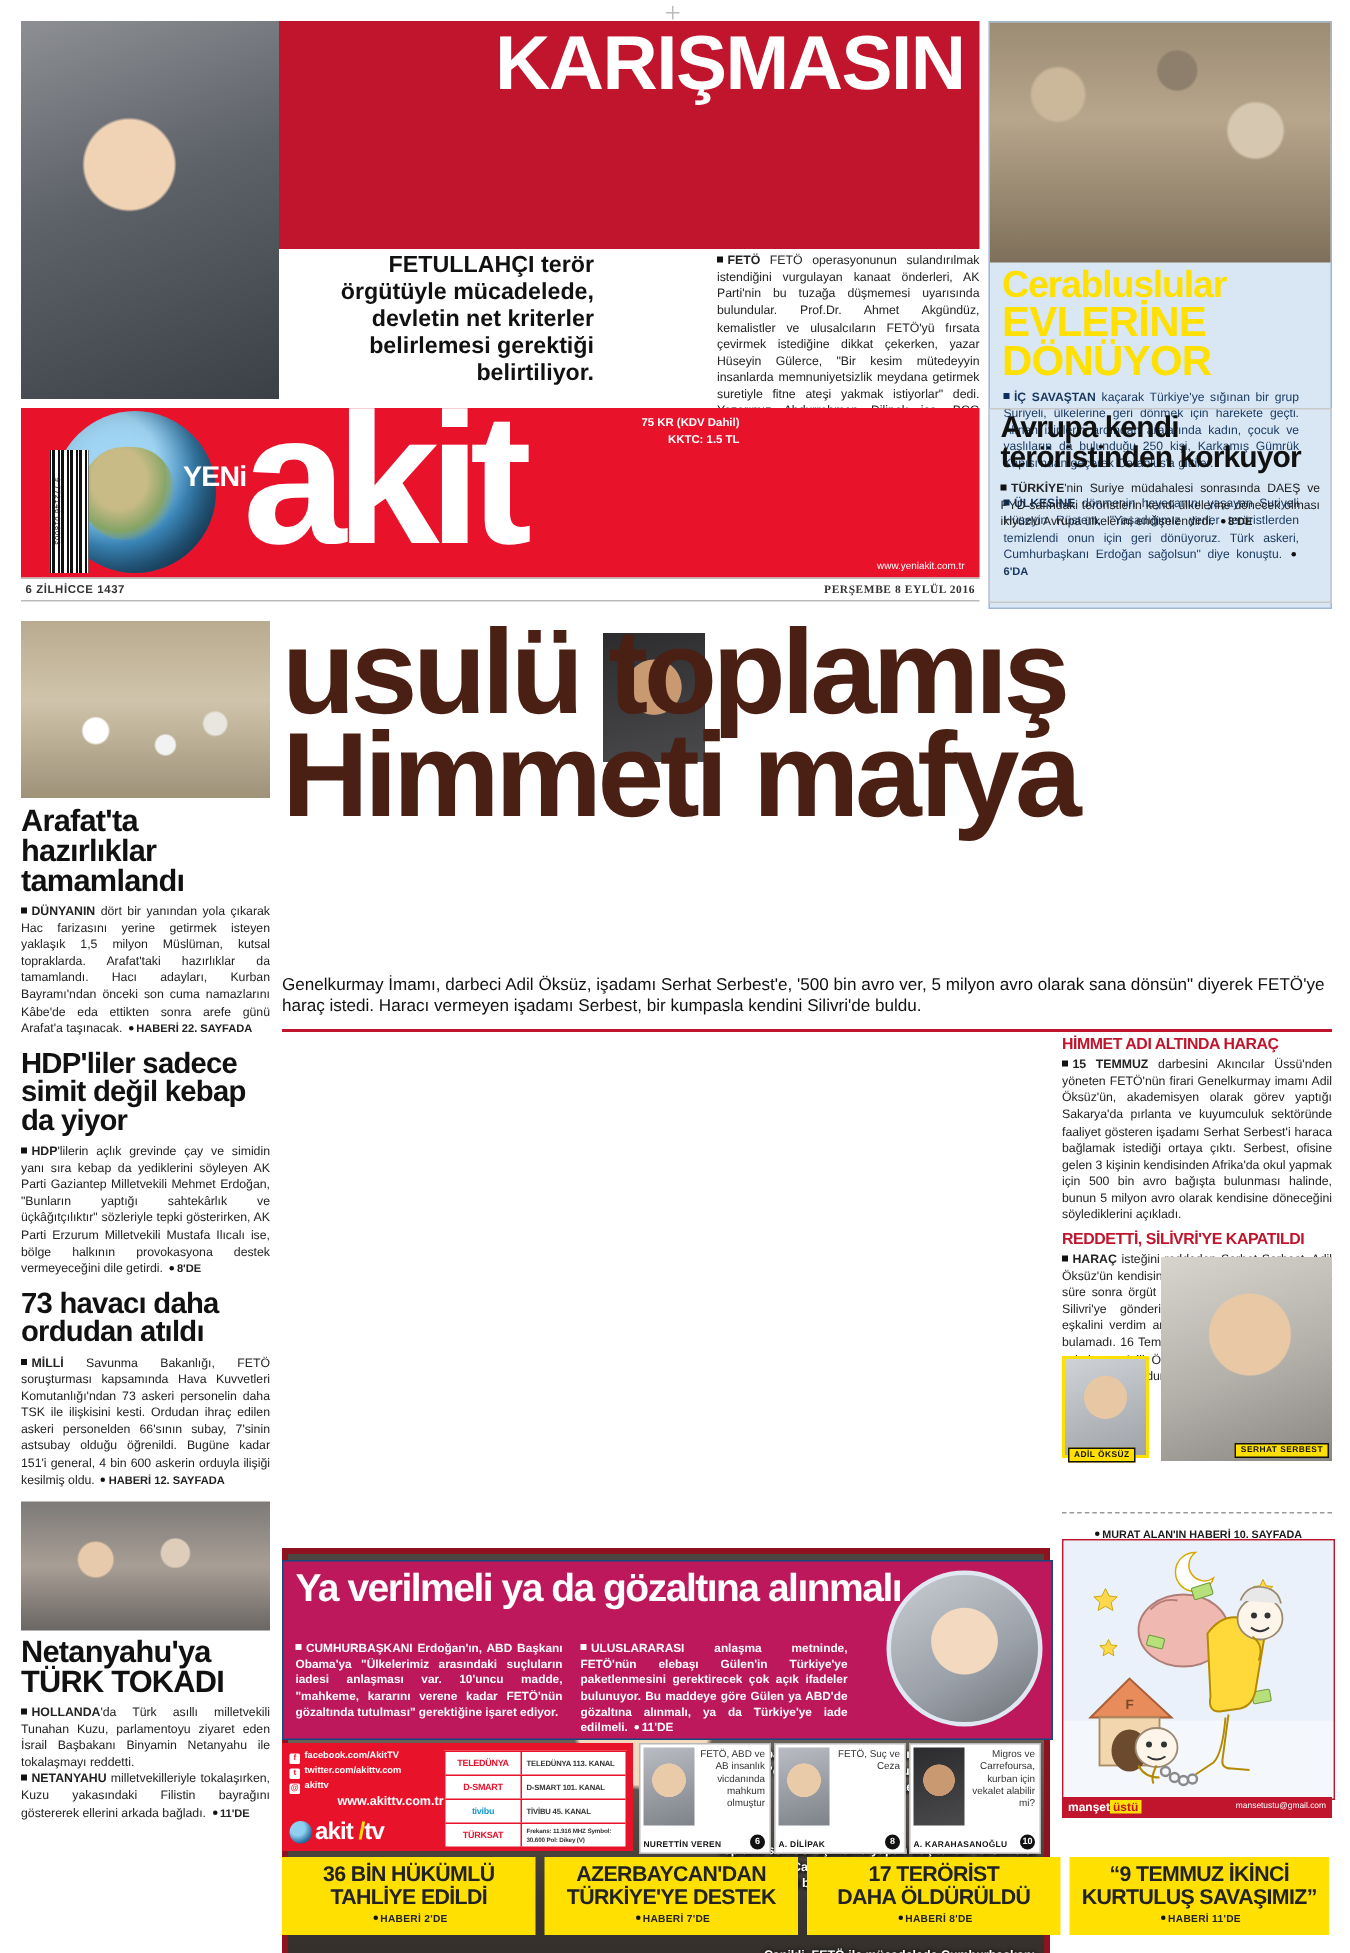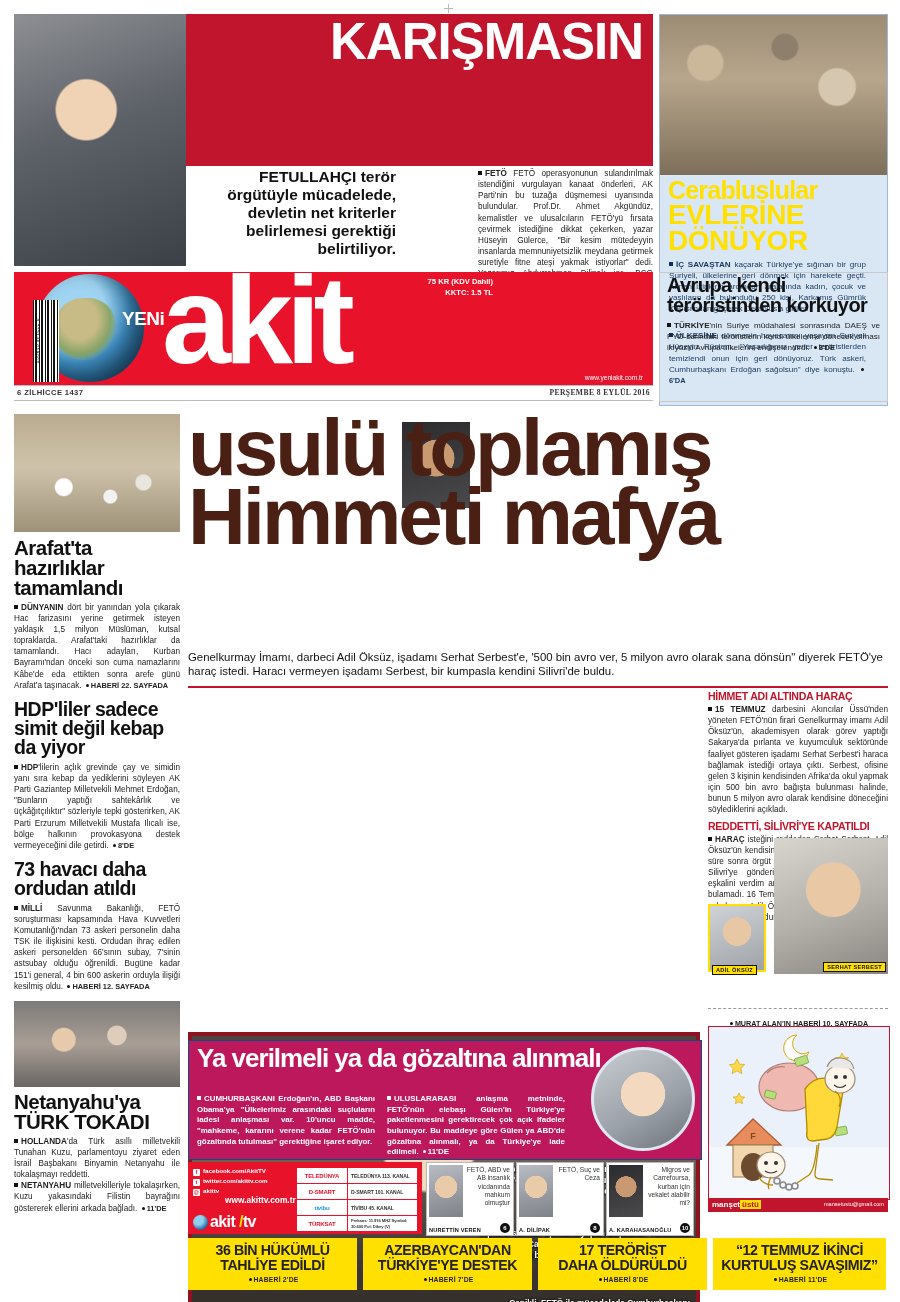--- a/index.html
+++ b/index.html
@@ -459,19 +459,19 @@
   </div>
   <div class="ybanner" style="left:538px;width:169px;">
     <div class="t">
       <div>17 TERÖRİST</div>
       <div>DAHA ÖLDÜRÜLDÜ</div>
     </div>
     <div class="r"><span class="dot"></span><span>HABERİ 8'DE</span></div>
   </div>
   <div class="ybanner" style="left:713px;width:173px;">
     <div class="t">
-      <div>“12 TEMMUZ İKİNCİ</div>
+      <div>“9 TEMMUZ İKİNCİ</div>
       <div>KURTULUŞ SAVAŞIMIZ”</div>
     </div>
     <div class="r"><span class="dot"></span><span>HABERİ 11'DE</span></div>
   </div>
 
 </div>
 
 </body></html>

